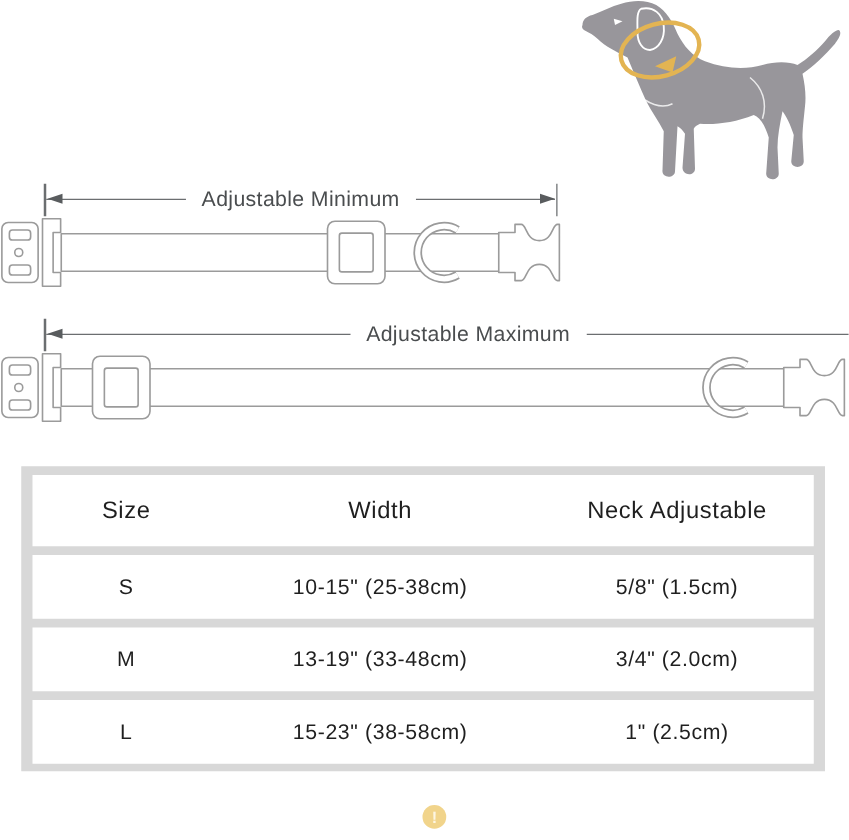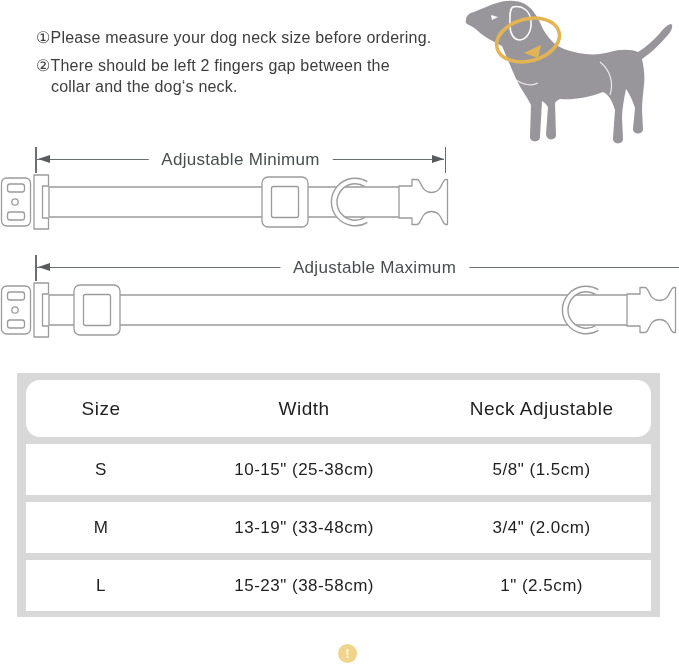--- a/index.html
+++ b/index.html
@@ -34,21 +34,21 @@
   .collar-max{top:279px;}
   
   .size-table{
     position:absolute;left:17px;top:373px;width:643px;height:244px;
     background:#d8d8d8;box-sizing:border-box;padding:7px 9px;
   }
   .trow{
     display:grid;grid-template-columns:24% 41% 35%;
     background:#fff;height:51px;margin-top:7px;
   }
-  .trow.thead{height:57px;margin-top:0;border-radius:14px;}
+  .trow.thead{height:57px;margin-top:0;}
   .tc{
     display:flex;align-items:center;justify-content:center;
     font-size:17px;letter-spacing:.5px;color:#1f1f1f;white-space:nowrap;
   }
   .thead .tc{font-size:19px;}
   
   .note{
     position:absolute;left:0;right:0;top:642px;height:22px;
     display:flex;align-items:center;justify-content:center;gap:10px;padding-left:16px;
   }
@@ -57,25 +57,20 @@
     display:flex;align-items:center;justify-content:center;
     color:#fdf6e3;font-size:13px;font-weight:bold;line-height:1;
   }
   .note-text{font-size:13.5px;letter-spacing:.2px;color:#3f3f3f;}
 </style>
 </head>
 <body>
 
 <div class="page">
 
-  <div class="instructions">
-    <div class="l1">①Please measure your dog neck size before ordering.</div>
-    <div class="l2">②There should be left 2 fingers gap between the</div>
-    <div class="l3">collar and the dog‘s neck.</div>
-  </div>
 
   <svg class="dog-svg" viewBox="0 0 229 155">
     <path fill="#98969b" d="M16,20
       C16,16 19,13 24,12 C32,9 39,5 47,3 C57,0 67,0 75,4
       C83,9 88,17 92,27 C97,37 104,45 114,49
       C130,55 146,56 160,52 C170,49 181,49 188,52
       C196,47 204,40 210,33 C214,28 218,24 221,24
       C224,26 221,31 218,35 C210,44 201,53 192,59
       C194,68 195,77 194,85 C193,95 192,103 192,110
       L193,129 C193,135 183,135 183,129 L185,108

